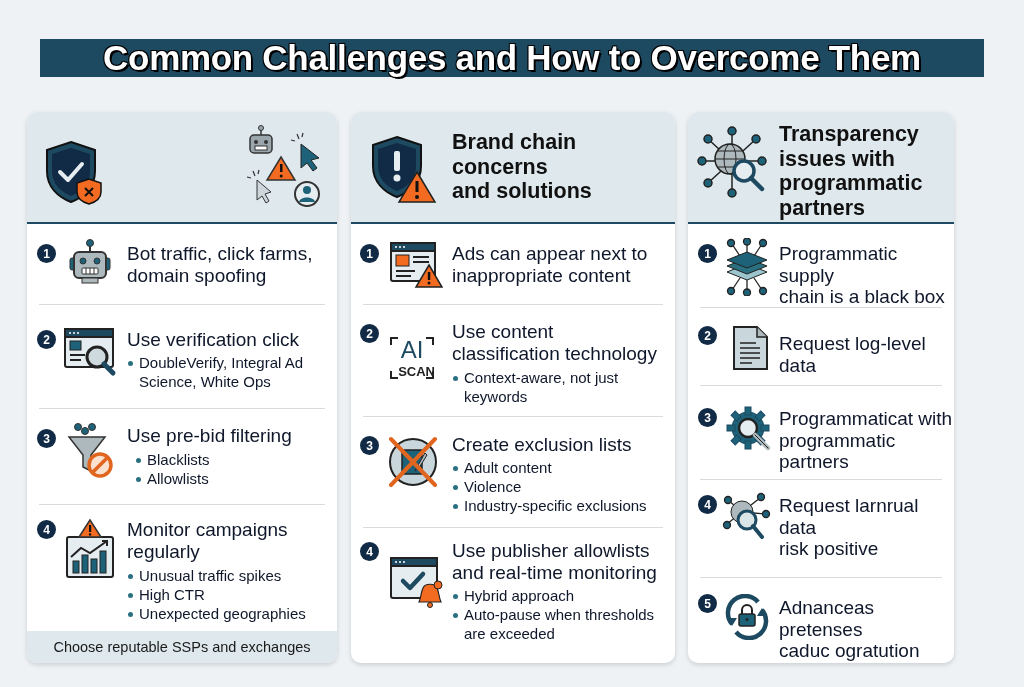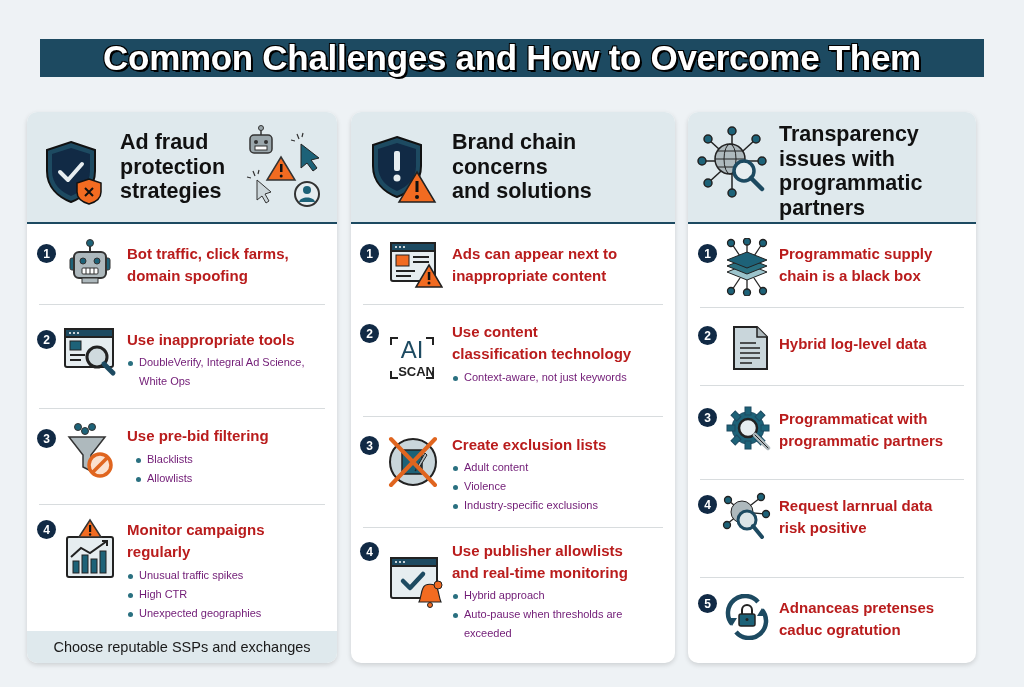--- a/index.html
+++ b/index.html
@@ -37,24 +37,24 @@
   }
   .head-icon { position: absolute; }
   .row { position: absolute; left: 0; right: 0; }
   .row-sep { position: absolute; left: 12px; right: 12px; height: 1px; background: #d8dcde; }
   .num {
     position: absolute; width: 19px; height: 19px; border-radius: 50%;
     background: #112a45; color: #fff; font-weight: 700; font-size: 12px;
     display: flex; align-items: center; justify-content: center;
   }
   .row-icon { position: absolute; }
-  .row-title { position: absolute; font-weight: 700; font-size: 15px; line-height: 21.5px; color: #b91c1c; }
+  .row-title { position: absolute; font-weight: 400; font-size: 19px; line-height: 21.5px; color: #0f172a; }
   .bullets { position: absolute; list-style: none; }
   .bullets li {
-    font-size: 11px; line-height: 19px; color: #701a75; position: relative; padding-left: 12px;
+    font-size: 15px; line-height: 19px; color: #0f172a; position: relative; padding-left: 12px;
   }
   .bullets li::before {
     content: ""; position: absolute; left: 1px; top: 8px; width: 5px; height: 5px; border-radius: 50%;
     background: #2a7080;
   }
   .footer-bar {
     position: absolute; left: 0; right: 0; bottom: 0; height: 32px;
     background: #dfe9ed; display: flex; align-items: center; justify-content: center;
     font-size: 14.5px; color: #1a1a1a;
   }
@@ -68,25 +68,20 @@
 
 <div class="card" style="left:27px;width:310px;height:551px;">
   <div class="card-head" style="height:112px;">
     <svg class="head-icon" style="left:16px;top:27px" width="60" height="66" viewBox="0 0 60 66">
       <path d="M28 3 L52 11 L52 32 C52 48 41 58 28 63 C15 58 4 48 4 32 L4 11 Z" fill="#1d4a61" stroke="#111" stroke-width="2"></path>
       <path d="M28 9 L47 15 L47 32 C47 45 38 53 28 57 C18 53 9 45 9 32 L9 15 Z" fill="#112a45"></path>
       <path d="M17 33 L25 41 L39 25" stroke="#e6edf0" stroke-width="4" fill="none" stroke-linecap="round" stroke-linejoin="round"></path>
       <path d="M46 40 L58 44 L58 53 C58 59 53 63 46 65 C39 63 34 59 34 53 L34 44 Z" fill="#f26b21" stroke="#111" stroke-width="1.5"></path>
       <path d="M42 49 L50 57 M50 49 L42 57" stroke="#111" stroke-width="2"></path>
     </svg>
-    <div class="card-head-title" style="left:93px;top:18px;">
-      <div>Ad fraud</div>
-      <div>protection</div>
-      <div>strategies</div>
-    </div>
     <svg class="head-icon" style="left:214px;top:12px" width="84" height="84" viewBox="0 0 84 84">
       <g>
         <line x1="20" y1="4" x2="20" y2="11" stroke="#333" stroke-width="1.5"></line>
           <circle cx="20" cy="4" r="2.5" fill="#9aa6ab" stroke="#333"></circle>
         <rect x="9" y="11" width="22" height="18" rx="4" fill="#9aa6ab" stroke="#333" stroke-width="1.5"></rect>
         <circle cx="15" cy="18" r="2" fill="#333"></circle>
           <circle cx="25" cy="18" r="2" fill="#333"></circle>
         <rect x="14" y="22" width="12" height="4" fill="#fff" stroke="#333"></rect>
       </g>
       <g>
@@ -138,21 +133,21 @@
       <rect x="2" y="2" width="48" height="8" fill="#1d4a61" stroke="#222" stroke-width="2"></rect>
       <circle cx="7" cy="6" r="1" fill="#fff"></circle>
         <circle cx="11" cy="6" r="1" fill="#fff"></circle>
         <circle cx="15" cy="6" r="1" fill="#fff"></circle>
       <rect x="7" y="14" width="11" height="9" fill="#1d6278" stroke="#222"></rect>
       <path d="M7 28 H22 M7 33 H18" stroke="#222" stroke-width="2"></path>
       <circle cx="34" cy="30" r="10" fill="#cfdade" stroke="#222" stroke-width="3"></circle>
       <line x1="41" y1="37" x2="50" y2="46" stroke="#1d4a61" stroke-width="5" stroke-linecap="round"></line>
     </svg>
     <div class="row-title" style="left:100px;top:24px;">
-      <div>Use inappropriate tools</div>
+      <div>Use verification click</div>
     </div>
     <ul class="bullets" style="left:100px;top:48px;width:200px;">
       <li>DoubleVerify, Integral Ad Science, White Ops</li>
     </ul>
     <div class="row-sep" style="bottom:0;"></div>
   </div>
 
   <div class="row" style="top:297px;height:96px;">
     <div class="num" style="left:10px;top:20px;">3</div>
     <svg class="row-icon" style="left:40px;top:12px" width="48" height="58" viewBox="0 0 48 58">
@@ -295,21 +290,21 @@
       <div>Use publisher allowlists</div>
       <div>and real-time monitoring</div>
     </div>
     <ul class="bullets" style="left:101px;top:58px;width:215px;">
       <li>Hybrid approach</li>
       <li>Auto-pause when thresholds are exceeded</li>
     </ul>
   </div>
 </div>
 
-<div class="card" style="left:688px;width:288px;height:551px;">
+<div class="card" style="left:688px;width:266px;height:551px;">
   <div class="card-head" style="height:112px;">
     <svg class="head-icon" style="left:8px;top:13px" width="76" height="76" viewBox="0 0 76 76">
       <g stroke="#222" stroke-width="1.5">
         <line x1="36" y1="36" x2="36" y2="6"></line>
           <line x1="36" y1="36" x2="12" y2="14"></line>
           <line x1="36" y1="36" x2="60" y2="14"></line>
         <line x1="36" y1="36" x2="6" y2="36"></line>
           <line x1="36" y1="36" x2="66" y2="36"></line>
           <line x1="36" y1="36" x2="12" y2="58"></line>
         <line x1="36" y1="36" x2="36" y2="68"></line>
@@ -368,21 +363,21 @@
   </div>
 
   <div class="row" style="top:196px;height:78px;">
     <div class="num" style="left:10px;top:18px;">2</div>
     <svg class="row-icon" style="left:44px;top:17px" width="38" height="46" viewBox="0 0 38 46">
       <path d="M2 2 H25 L35 12 V44 H2 Z" fill="#c9d6db" stroke="#222" stroke-width="2"></path>
       <path d="M25 2 V12 H35" fill="#aeb9bd" stroke="#222" stroke-width="1.5"></path>
       <path d="M8 18 H24 M8 23 H28 M8 28 H28 M8 33 H28 M8 38 H20" stroke="#222" stroke-width="1.6"></path>
     </svg>
     <div class="row-title" style="left:91px;top:25px;">
-      <div>Hybrid log-level data</div>
+      <div>Request log-level data</div>
     </div>
     <div class="row-sep" style="bottom:0;"></div>
   </div>
 
   <div class="row" style="top:274px;height:94px;">
     <div class="num" style="left:10px;top:22px;">3</div>
     <svg class="row-icon" style="left:38px;top:20px" width="48" height="48" viewBox="0 0 48 48">
       <g fill="#1d6278" stroke="#1d4a61" stroke-width="1">
         <circle cx="22" cy="22" r="16"></circle>
         <rect x="19" y="1" width="6" height="8"></rect>

